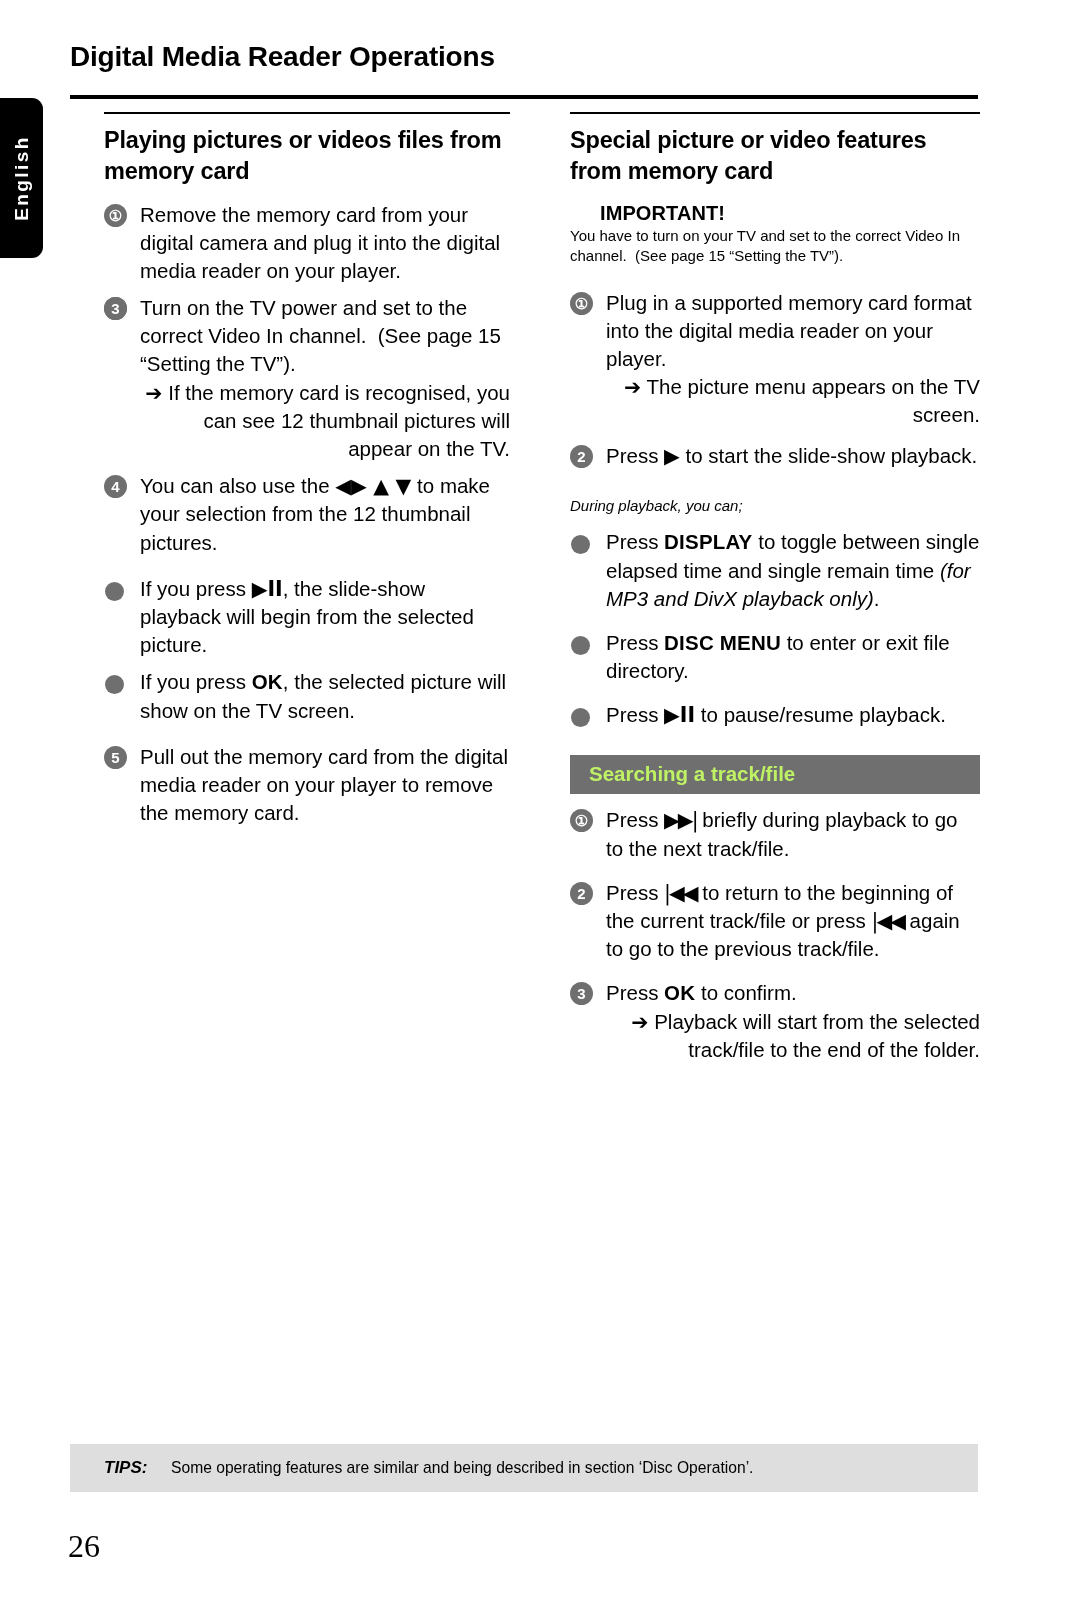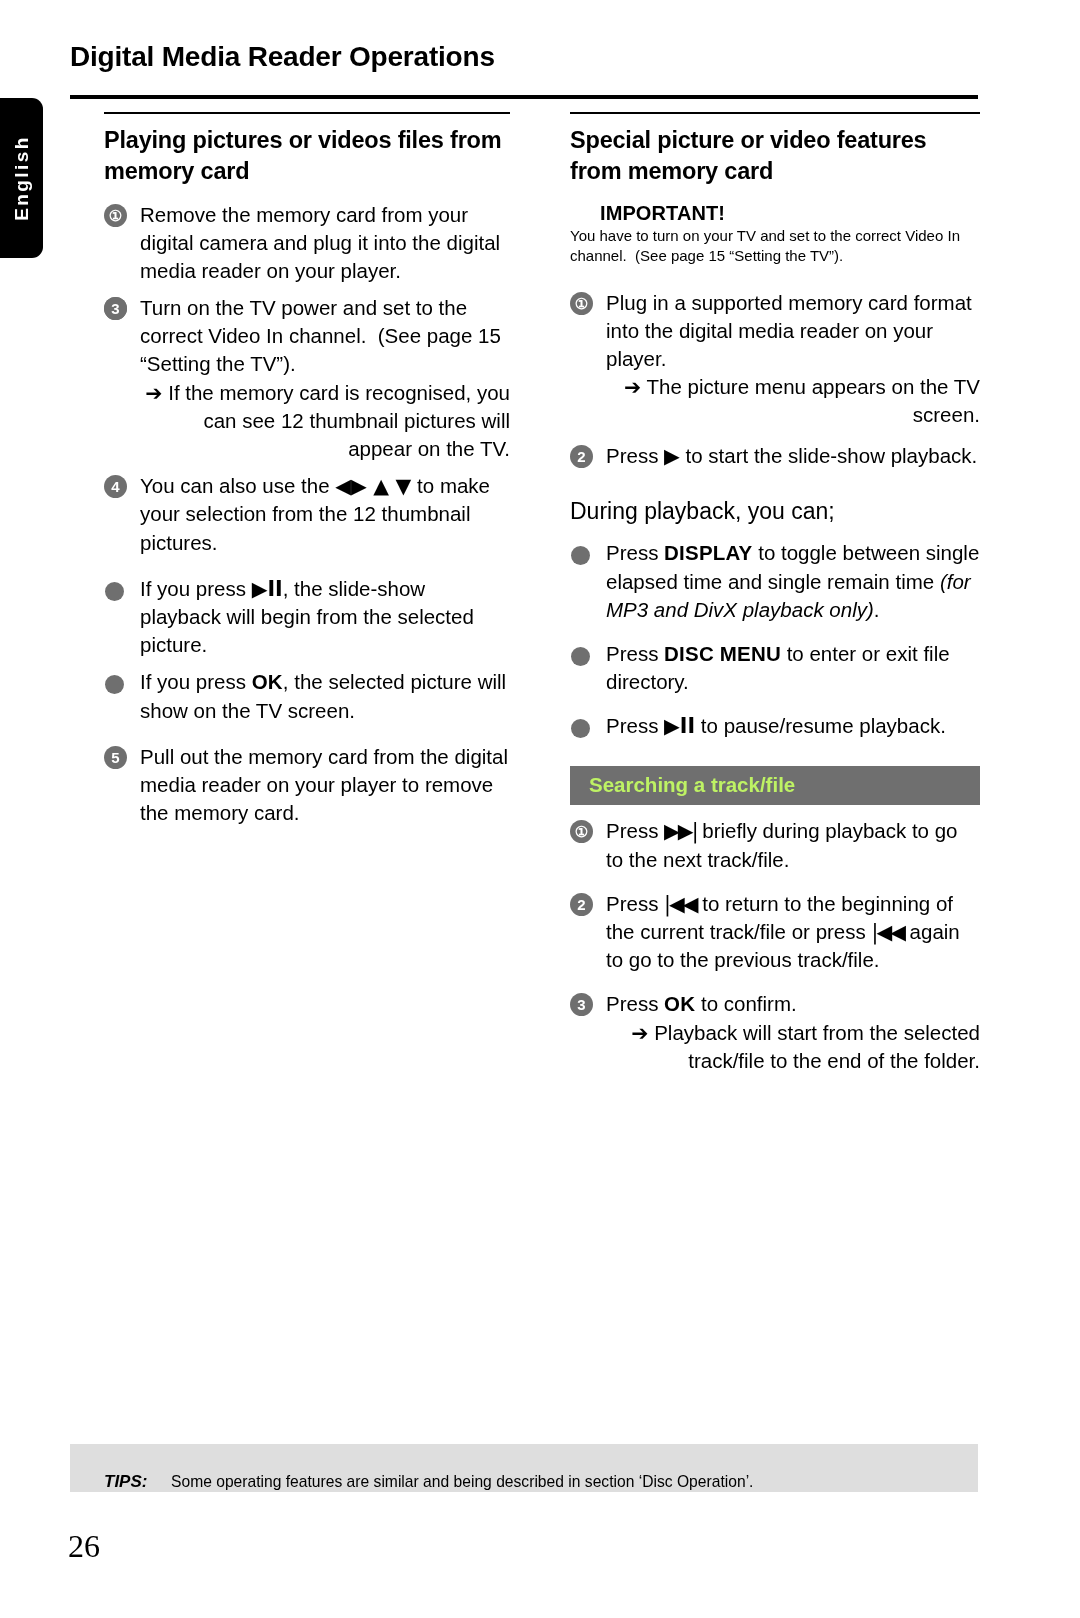--- a/index.html
+++ b/index.html
@@ -130,45 +130,46 @@
   }
   .arrow { font-weight: bold; }
 
   b.key { font-weight: bold; letter-spacing: 0.2px; }
   i.em  { font-style: italic; }
 
   .glyph { font-family: "DejaVu Sans", sans-serif; letter-spacing: 0px; }
   .glyph-tight { font-family: "DejaVu Sans", sans-serif; letter-spacing: -2px; }
 
   .spacer-para {
-    font-size: 23px;
+    font-size: 15px;
     line-height: 1.375;
     margin-top: 26px;
     margin-bottom: 12px;
+    font-style: italic;
   }
 
   
   .section-bar {
     background: #6f6f6f;
     color: #bef264;
     font-size: 20.5px;
     font-weight: bold;
     padding: 7px 0 8px 19px;
     margin-top: 26px;
     margin-bottom: 12px;
   }
 
   
   #tips {
     position: absolute;
     left: 70px; top: 1444px;
     width: 908px; height: 48px;
     background: #dedede;
     display: flex;
-    align-items: flex-end;
+    align-items: center;
   }
   #tips .tips-label {
     margin-left: 34px;
     font-size: 17px;
     font-weight: bold;
     font-style: italic;
     font-family: "Liberation Sans Narrow", "Liberation Sans", sans-serif;
   }
   #tips .tips-text {
     margin-left: 24px;

